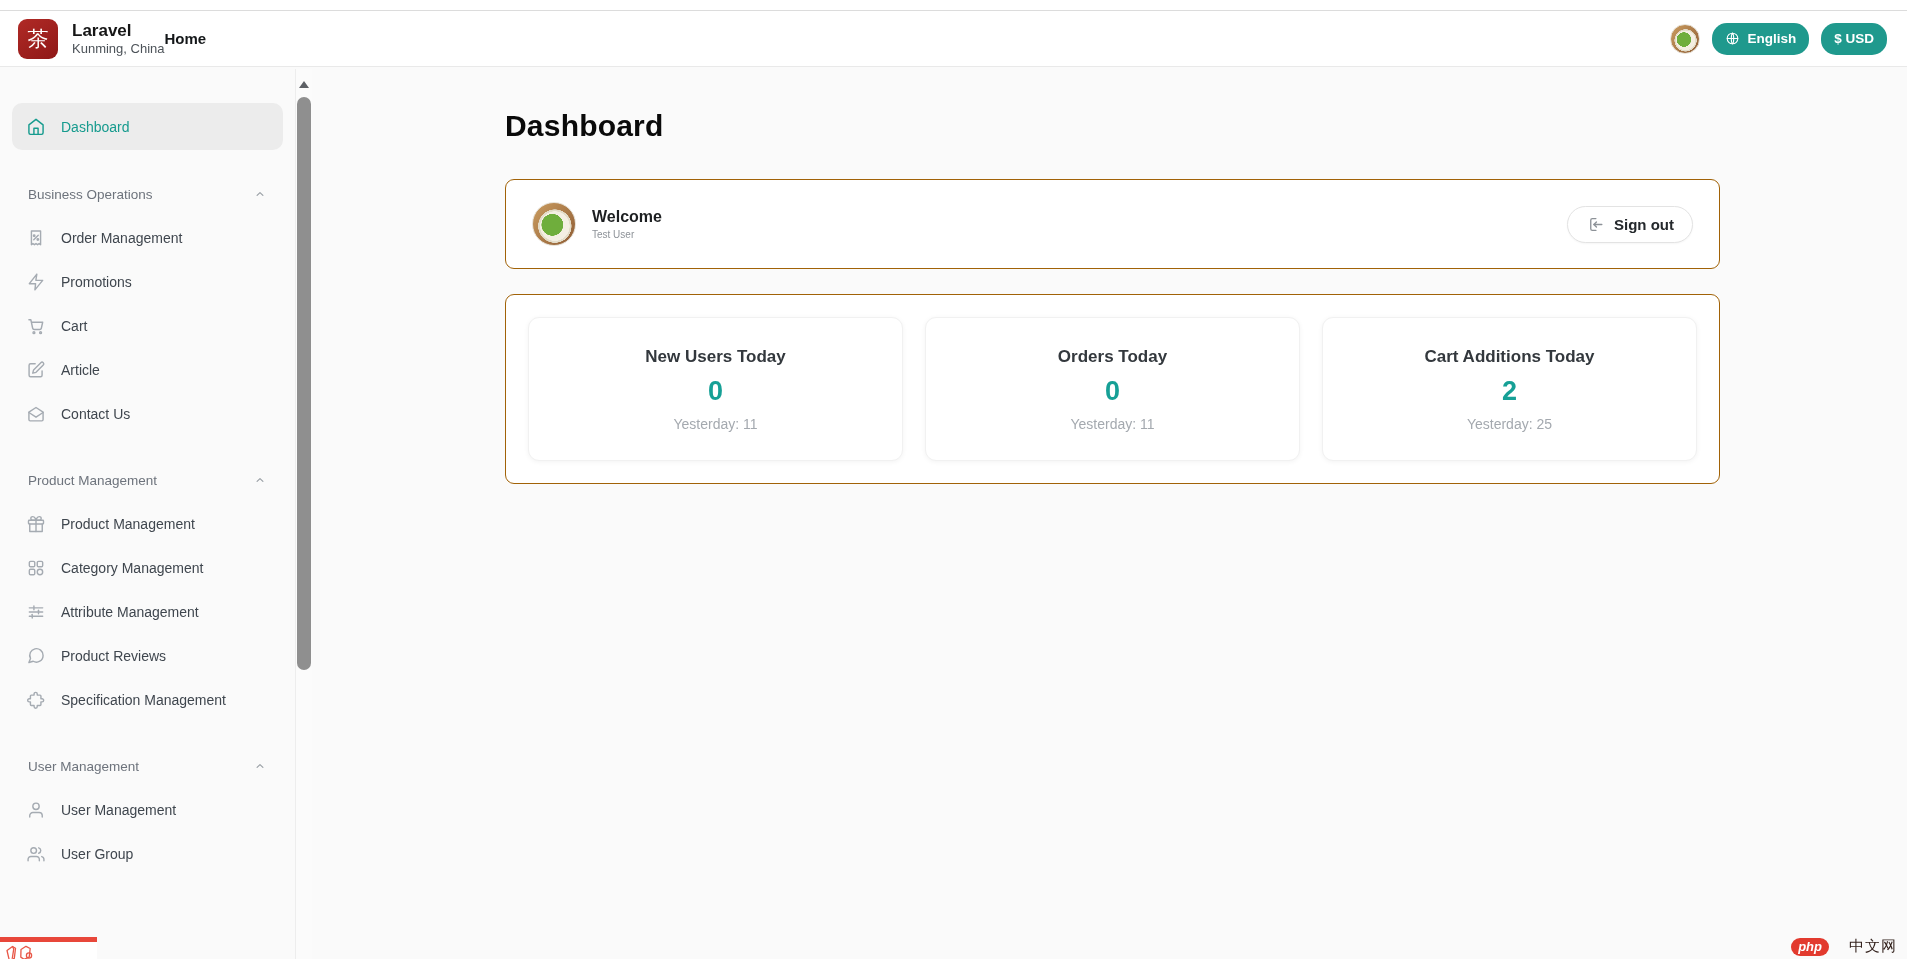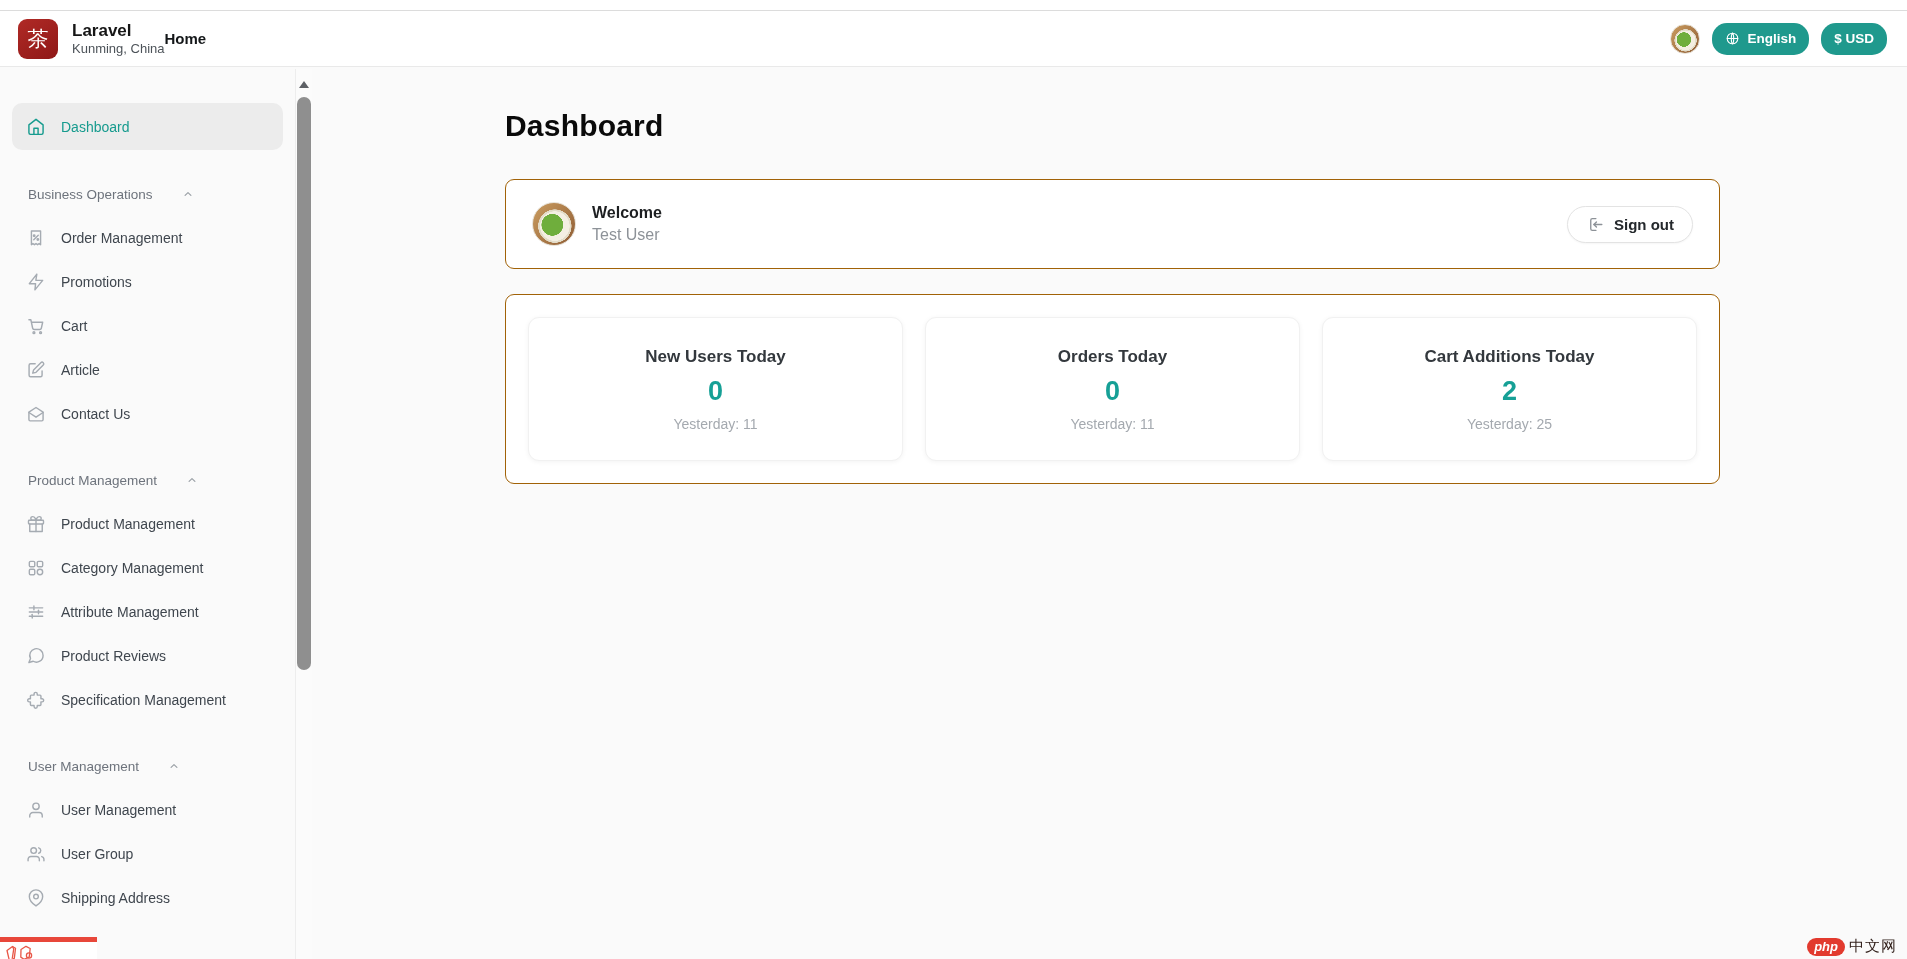--- a/index.html
+++ b/index.html
@@ -46,21 +46,21 @@
   .side-inner { padding:34px 29px 0 12px; }
   .item {
     height:44px; display:flex; align-items:center; gap:15px; padding:0 14px;
     color:#3f464e; font-size:14px; cursor:pointer; border-radius:10px;
   }
   .item .ic svg { stroke:#a5abb2; }
   .item.active { height:47px; background:#ececec; color:#169b8e; font-weight:500; }
   .item.active .ic svg { stroke:#169b8e; }
   .section {
     margin:34px 2px 12px; height:20px; padding:0 14px;
-    display:flex; align-items:center; 
+    display:flex; align-items:center; justify-content:space-between;
     font-size:13.5px; color:#6d737c; cursor:pointer;gap:28px;
   }
   .section .chev svg { stroke:#9aa0a6; }
   .ic { width:20px; height:20px; display:inline-flex; flex:0 0 auto; }
   .ic svg { width:100%; height:100%; fill:none; stroke-width:1.7; stroke-linecap:round; stroke-linejoin:round; }
   .chev { width:14px; height:14px; display:inline-flex; }
   .chev svg { width:100%; height:100%; fill:none; stroke-width:2; stroke-linecap:round; stroke-linejoin:round; }
   
   .sb { position:absolute; top:0; right:0; width:17px; height:100%; background:#fbfbfb; border-left:1px solid #ededed; }
   .sb-arrow {
@@ -68,21 +68,21 @@
     border-left:5.5px solid transparent; border-right:5.5px solid transparent; border-bottom:7px solid #5d6065;
   }
   .sb-thumb { position:absolute; top:28px; left:1px; width:14px; height:573px; background:#8f8f8f; border-radius:7px; cursor:grab; }
   
   .main { position:absolute; left:312px; top:69px; right:0; bottom:0; padding:40px 0 0 193px; }
   h1.page-title { font-size:30px; font-weight:bold; color:#0a0a0a; letter-spacing:.2px; }
   .card { background:#fff; border:1px solid #a16207; border-radius:9px; }
   .welcome { margin-top:36px; width:1215px; height:90px; display:flex; align-items:center; padding:0 26px; }
   .wtxt { margin-left:16px; line-height:1.35; }
   .wtitle { font-size:16px; font-weight:bold; color:#1d1f21; }
-  .wuser { font-size:16px; color:#8d9298; }
+  .wuser { font-size:10px; color:#8d9298; }
   .signout {
     margin-left:auto; height:37px; padding:0 18px; border-radius:19px;
     background:#fff; border:1px solid #e3e3e3; box-shadow:0 1px 2px rgba(0,0,0,.04);
     display:inline-flex; align-items:center; gap:9px; cursor:pointer;
     font-family:inherit; font-size:15px; font-weight:600; color:#24282c;
   }
   .signout .ic { width:19px; height:19px; }
   .signout .ic svg { stroke:#8d9298; }
   .stats { margin-top:25px; width:1215px; height:190px; display:flex; gap:22px; padding:22px;justify-content:center; }
   .stat {
@@ -92,21 +92,21 @@
   }
   .stat-title { font-size:17px; font-weight:bold; color:#33383d; }
   .stat-value { font-size:27px; font-weight:bold; color:#16a096; }
   .stat-sub { font-size:14px; color:#a4a9af; }
   
   .red-partial {
     position:absolute; left:0; bottom:0; width:97px; height:22px;
     background:#fff; border-top:5px solid #e8473a; overflow:hidden;
   }
   .red-partial svg { fill:none; stroke:#e85747; stroke-width:1.3; stroke-linejoin:round; margin:2px 0 0 4px; }
-  .watermark { position:absolute; right:10px; bottom:3px; display:flex; align-items:center; gap:4px; }
+  .watermark { position:absolute; right:10px; bottom:3px; display:flex; align-items:center; gap:20px; }
   .wm-badge {
     background:#e23a2e; color:#fff; font-style:italic; font-weight:bold;
     font-size:13px; border-radius:9px; padding:1px 7px 2px;
   }
   .wm-text { font-size:15px; font-weight:normal; color:#33221d; letter-spacing:1px; }
 </style>
 </head>
 <body>
 
 <div class="top-strip"></div>
@@ -287,29 +287,20 @@
     <div class="item">
       <span class="ic">
         <svg viewBox="0 0 24 24">
             <path d="M16 20v-1.6a3.4 3.4 0 0 0-3.4-3.4H5.9a3.4 3.4 0 0 0-3.4 3.4V20"></path>
             <circle cx="9.2" cy="7.8" r="3.4"></circle>
             <path d="M21.5 20v-1.6a3.4 3.4 0 0 0-2.6-3.3"></path>
             <path d="M15.3 4.6a3.4 3.4 0 0 1 0 6.5"></path>
           </svg>
       </span>
       <span class="lbl">User Group</span>
-    </div>
-    <div class="item">
-      <span class="ic">
-        <svg viewBox="0 0 24 24">
-            <path d="M20 10.2c0 6.2-8 11.3-8 11.3s-8-5.1-8-11.3a8 8 0 0 1 16 0z"></path>
-            <circle cx="12" cy="10.2" r="2.8"></circle>
-          </svg>
-      </span>
-      <span class="lbl">Shipping Address</span>
     </div>
   </div>
 
   <div class="sb">
     <div class="sb-arrow"></div>
     <div class="sb-thumb"></div>
   </div>
 </aside>
 
 <main class="main">

